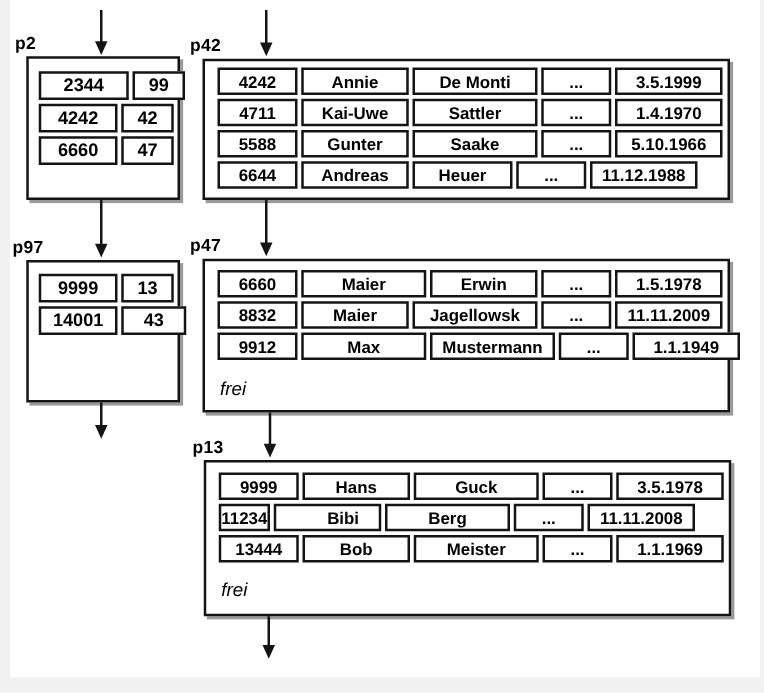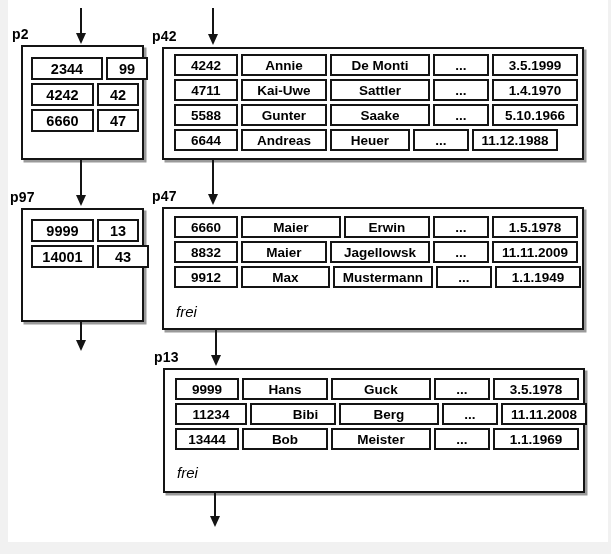--- a/index.html
+++ b/index.html
@@ -142,21 +142,21 @@
           </div>
           <div class="row">
             <div class="cell" style="width: 64px;">8832</div>
             <div class="cell" style="width: 86px;">Maier</div>
             <div class="cell" style="width: 100px;">Jagellowsk</div>
             <div class="cell" style="width: 56px;">...</div>
             <div class="cell" style="width: 86px;">11.11.2009</div>
           </div>
           <div class="row">
             <div class="cell" style="width: 64px;">9912</div>
-            <div class="cell" style="width: 89px;">Max</div>
+            <div class="cell" style="width: 100px;">Max</div>
             <div class="cell" style="width: 100px;">Mustermann</div>
             <div class="cell" style="width: 56px;">...</div>
             <div class="cell" style="width: 86px;">1.1.1949</div>
           </div>
         </div>
       <div class="free-label" style="bottom:8px;">frei</div>
     </div>
   </section>
 
   <section class="page">
@@ -164,21 +164,21 @@
     <div class="page-box" style="left:163px; top:368px; width:422px; height:125px;">
       <div class="tbl" style="left:10px; top:8px;">
           <div class="row">
             <div class="cell" style="width: 64px;">9999</div>
             <div class="cell" style="width: 86px;">Hans</div>
             <div class="cell" style="width: 100px;">Guck</div>
             <div class="cell" style="width: 56px;">...</div>
             <div class="cell" style="width: 86px;">3.5.1978</div>
           </div>
           <div class="row">
-            <div class="cell" style="width: 72px;">11234</div>
+            <div class="cell" style="width: 41px;">11234</div>
             <div class="cell" style="width: 86px; padding-left: 25px;">Bibi</div>
             <div class="cell" style="width: 100px;">Berg</div>
             <div class="cell" style="width: 56px;">...</div>
             <div class="cell" style="width: 86px;">11.11.2008</div>
           </div>
           <div class="row">
             <div class="cell" style="width: 64px;">13444</div>
             <div class="cell" style="width: 86px;">Bob</div>
             <div class="cell" style="width: 100px;">Meister</div>
             <div class="cell" style="width: 56px;">...</div>

